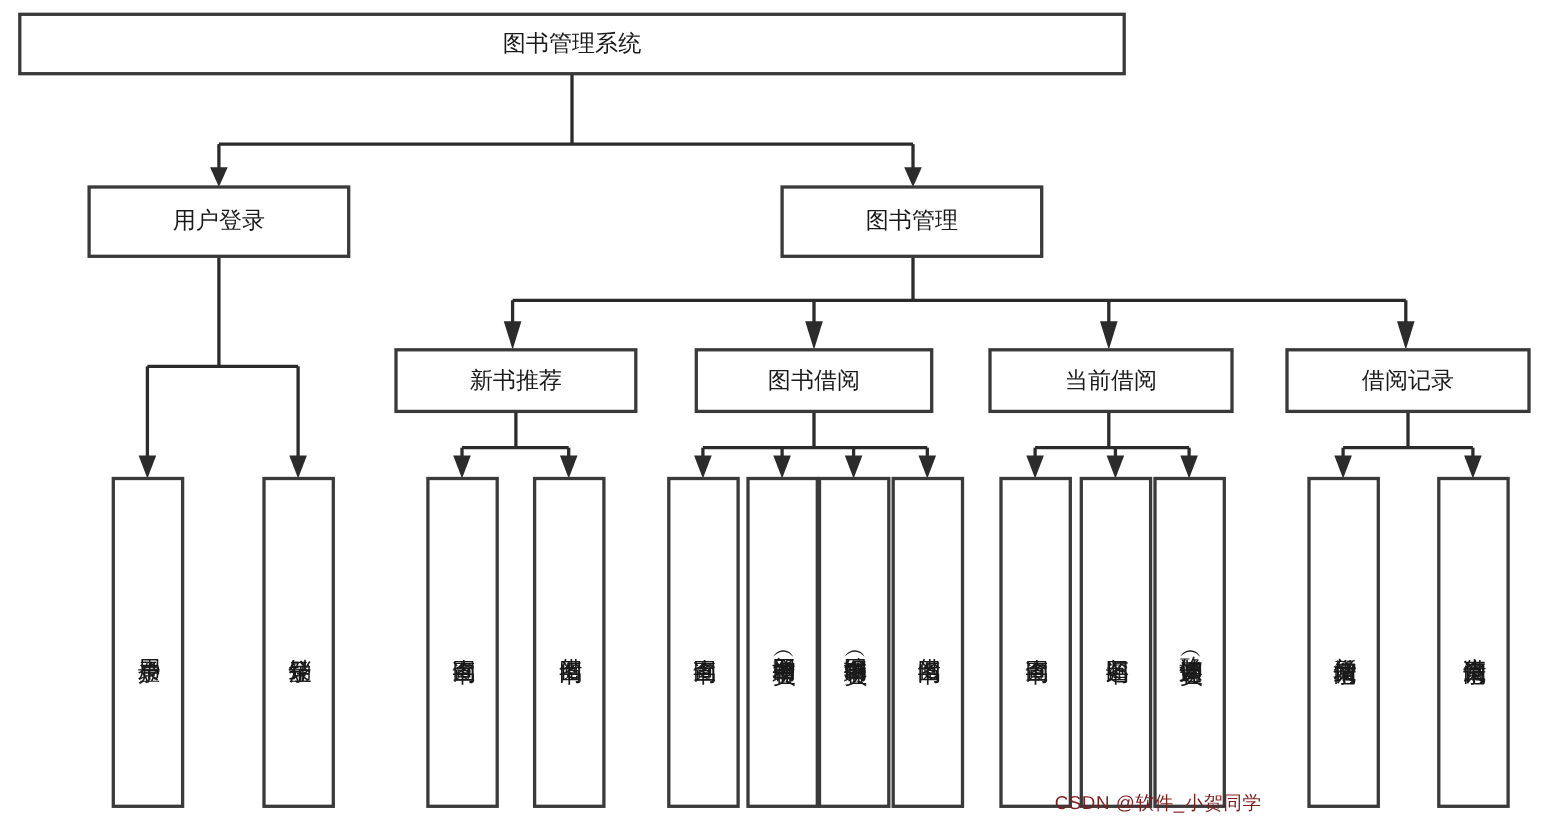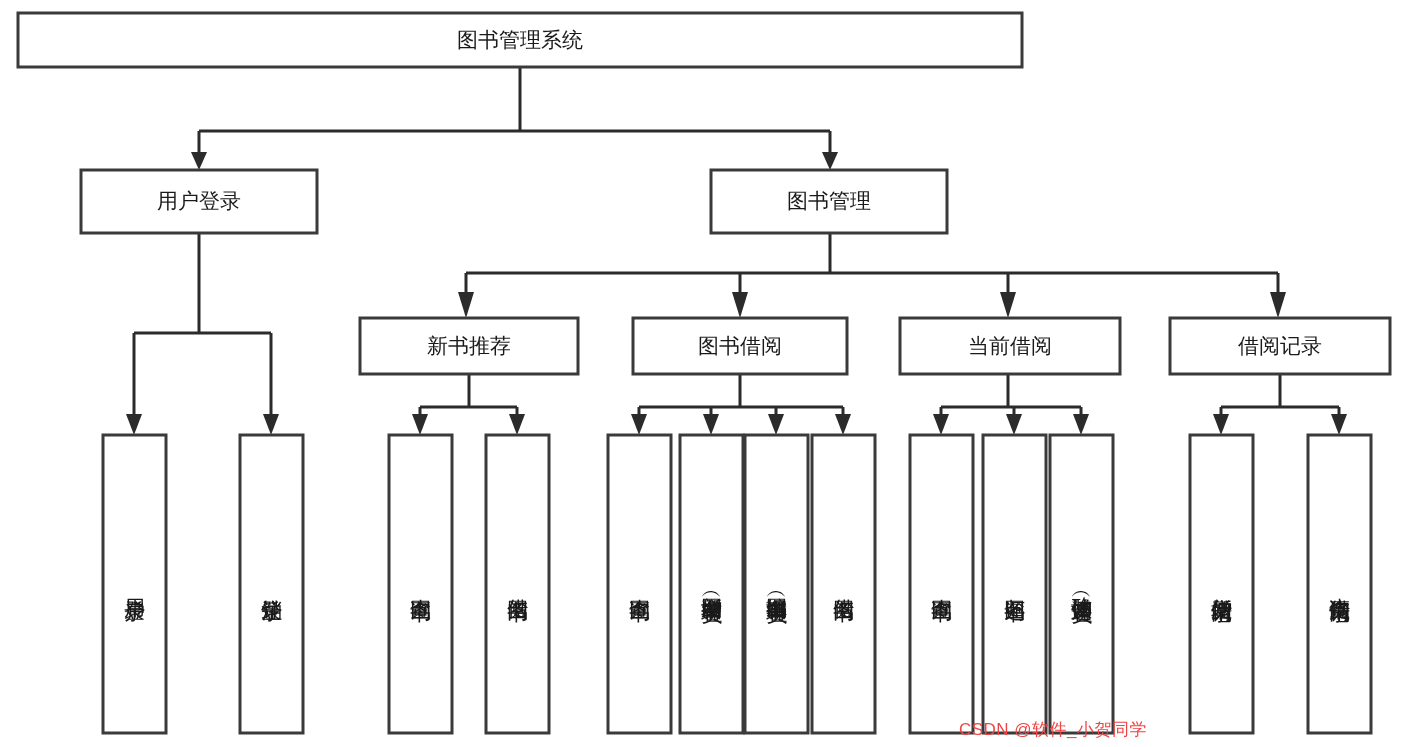--- a/index.html
+++ b/index.html
@@ -64,21 +64,21 @@
     letter-spacing: 1px;
     white-space: nowrap;
     text-align: center;
   }
   .watermark {
     position: absolute;
     right: 12px;
     bottom: 6px;
     font-family: "Liberation Sans", "DejaVu Sans", sans-serif;
     font-size: 17px;
-    color: #ef4444;
+    color: #7f1d1d;
     letter-spacing: 0.5px;
     white-space: nowrap;
   }
 </style>
 </head>
 <body>
 
 <div id="diagram-root">
 
   <svg id="tree" viewBox="0 0 1405 747">

